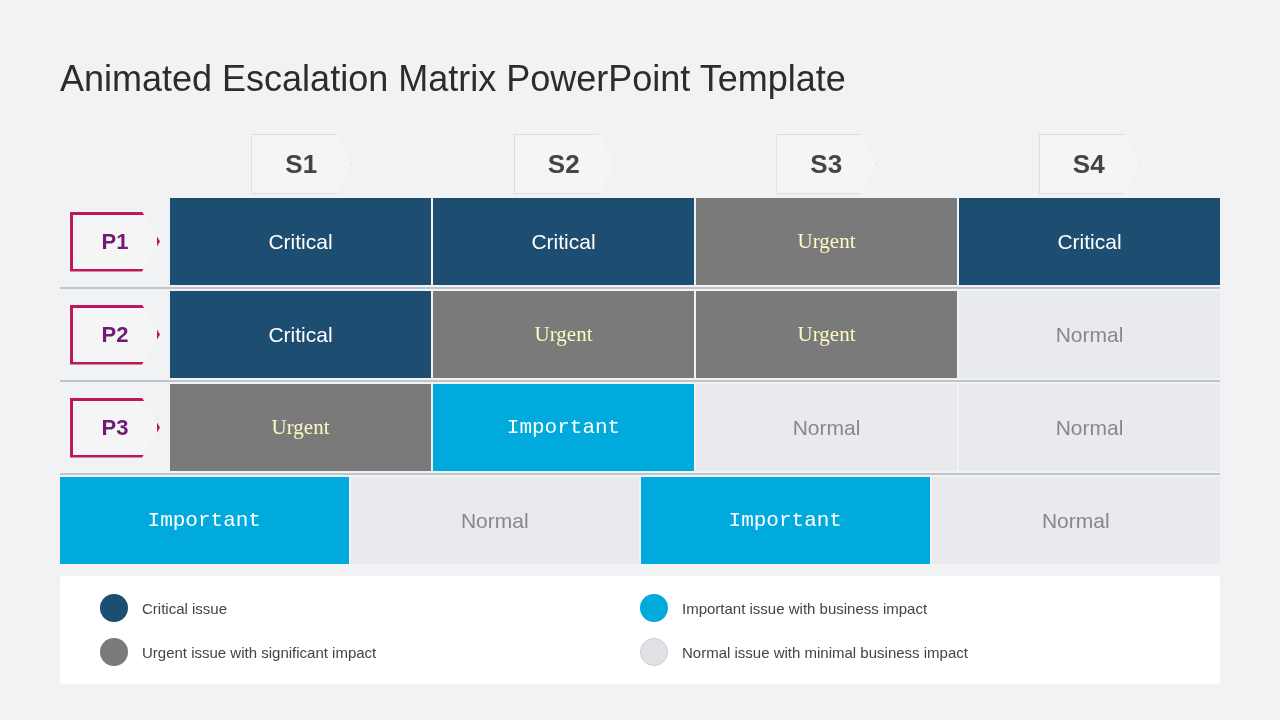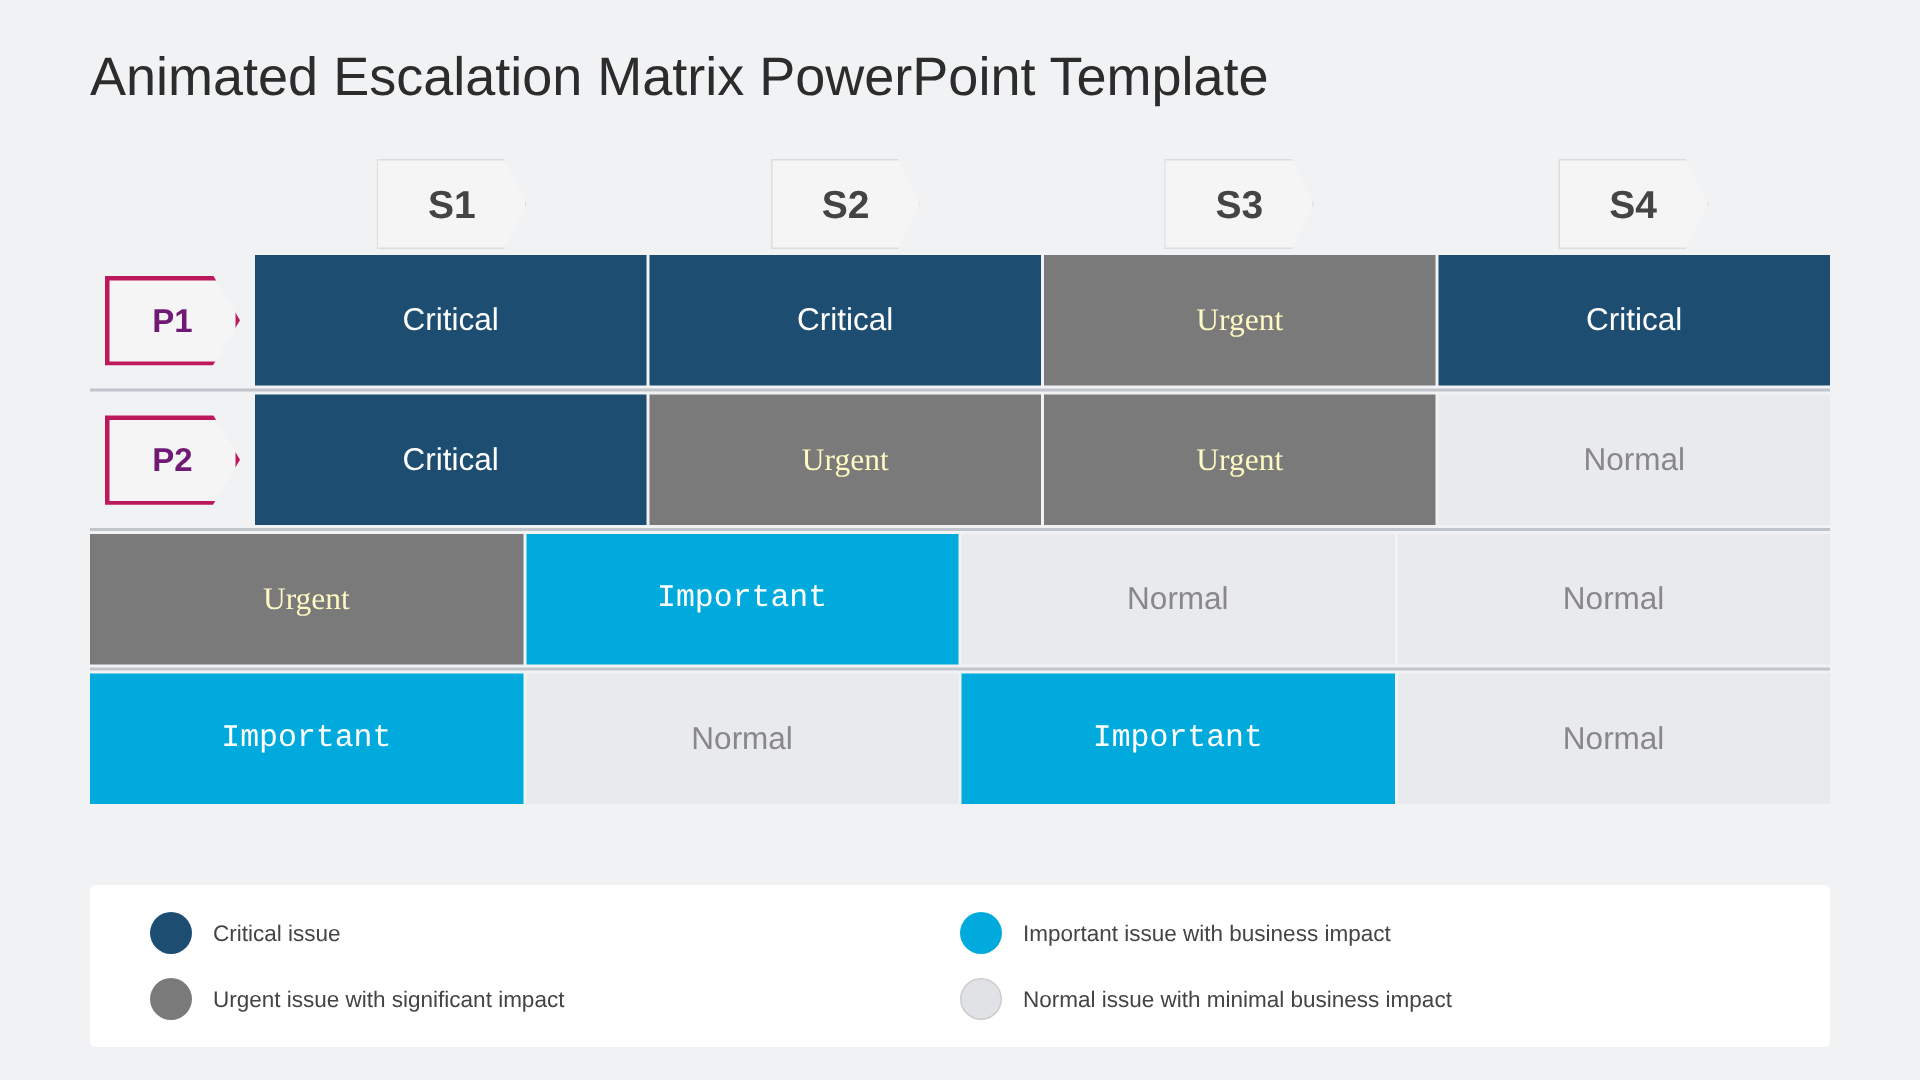--- a/index.html
+++ b/index.html
@@ -18,20 +18,21 @@
       background: #f0f2f4;
       padding: 30px 60px 20px 60px;
       position: relative;
     }
 
     .title {
       font-size: 36px;
       font-weight: 400;
       color: #2c2c2c;
       margin-bottom: 28px;
+      margin-top: 28px;
     }
 
     .matrix-container {
       display: flex;
       flex-direction: column;
       width: 100%;
     }
 
     
     .col-headers {
@@ -143,21 +144,21 @@
     .row-divider {
       width: 100%;
       height: 2px;
       background: #c0c5cc;
       margin: 0;
     }
 
     
     .legend-box {
       position: absolute;
-      bottom: 22px;
+      bottom: 36px;
       left: 60px;
       right: 60px;
       background: white;
       border-radius: 4px;
       padding: 18px 40px;
       display: flex;
       flex-wrap: wrap;
       gap: 12px 0;
       justify-content: center;
     }
@@ -231,20 +232,23 @@
           </div>
           <div class="row-cells">
             <div class="cell critical">Critical</div>
             <div class="cell urgent">Urgent</div>
             <div class="cell urgent">Urgent</div>
             <div class="cell normal">Normal</div>
           </div>
         </div>
         <div class="row-divider"></div>
         <div class="matrix-row">
+          <div class="row-header">
+            <div class="row-label">P3</div>
+          </div>
           <div class="row-cells">
             <div class="cell urgent">Urgent</div>
             <div class="cell important">Important</div>
             <div class="cell normal">Normal</div>
             <div class="cell normal">Normal</div>
           </div>
         </div>
         <div class="row-divider"></div>
         <div class="matrix-row">
           <div class="row-cells">

